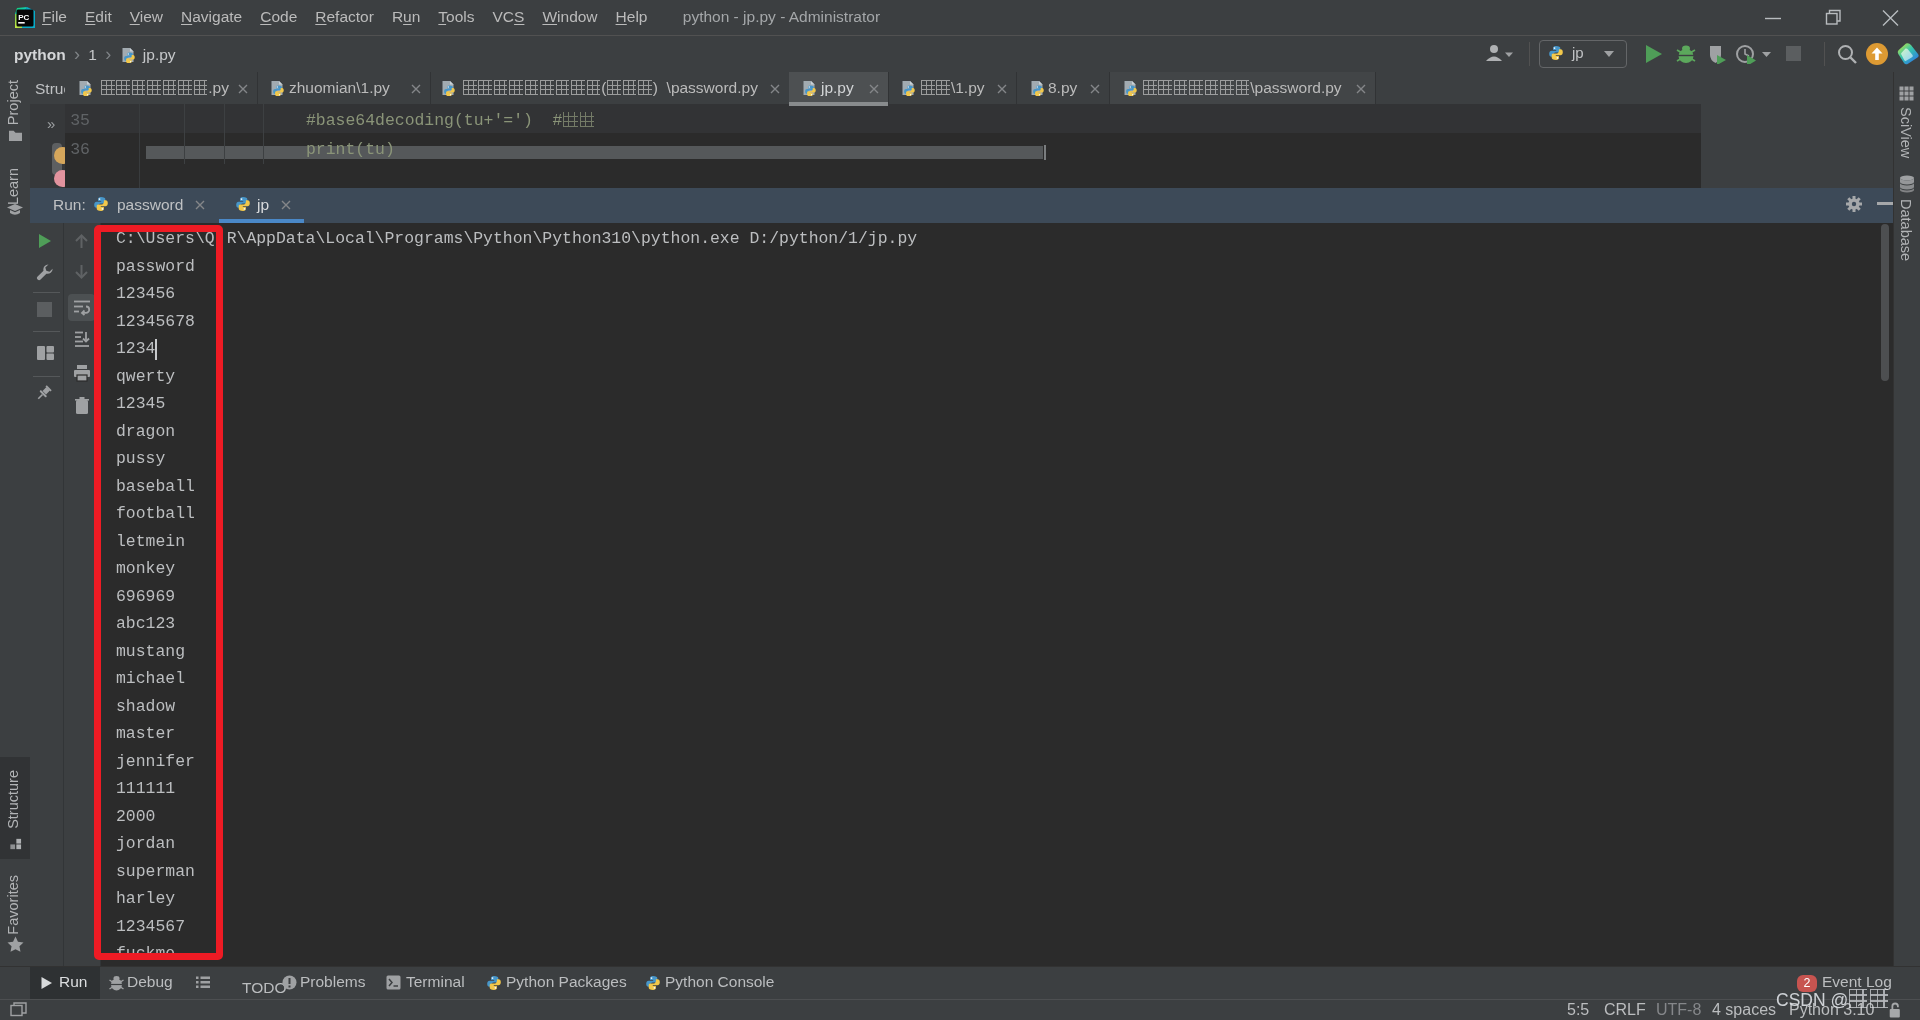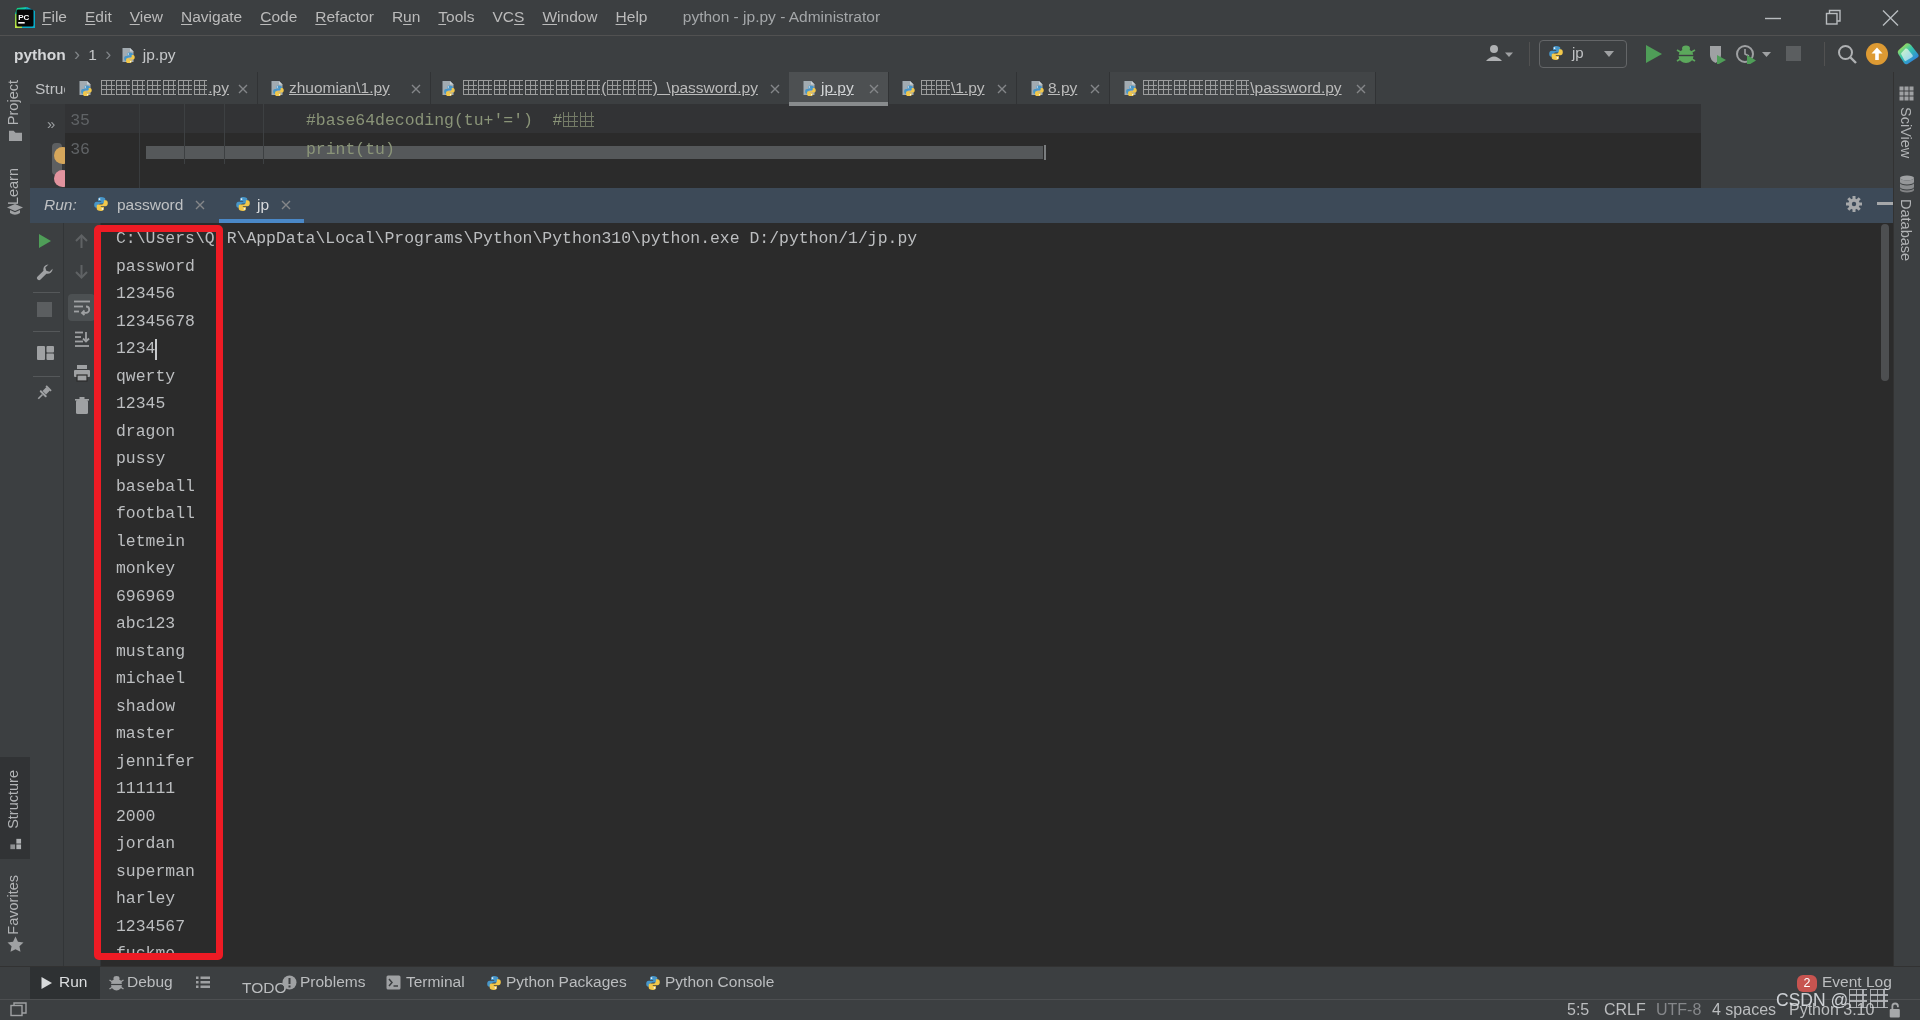--- a/index.html
+++ b/index.html
@@ -11,21 +11,21 @@
   svg{display:block;}
   .cj{display:inline-block;width:.88em;height:.92em;margin:0 .06em;vertical-align:-.1em;
     background:
       repeating-linear-gradient(0deg, currentColor 0 .068em, transparent .068em .3em),
       repeating-linear-gradient(90deg, currentColor 0 .068em, transparent .068em .32em);
     opacity:.75;}
   .menu-it{display:inline-block;margin-right:0;padding:0 9px;}
   .menu-it u{text-decoration-thickness:1px;text-underline-offset:2px;}
   .tab{top:0;height:32px;border-right:1px solid #313335;}
   .tico{top:8px;}
-  .tlab{position:absolute;left:32px;top:7px;text-decoration:underline;}
+  .tlab{position:absolute;left:32px;top:7px;}
   .tab .tx{right:9px;top:12px;}
   .tabsel{background:#4d5052;height:34px;}
 </style>
 </head>
 <body>
 <div id="root">
 
   <div class="abs" id="titlebar" style="left:0;top:0;width:1920px;height:35px;background:#3c3f41;border-bottom:1px solid #515151;"></div>
 
   <svg class="abs" style="left:13px;top:6px;" width="24" height="24" viewBox="0 0 24 24">
@@ -323,21 +323,21 @@
       </svg>
     <svg class="abs" style="left:1809px;top:14px;" width="15" height="9" viewBox="0 0 15 9">
         <path d="M1.5 1 L7.5 7 L13.5 1" stroke="#9a9c9e" stroke-width="1.8" fill="none"></path>
       </svg>
 
     <div class="abs" style="left:1812px;top:35px;width:16px;height:5px;background:#a8a060;"></div>
     <div class="abs" style="left:1810px;top:43px;width:18px;height:11px;background:#99914f;"></div>
   </div>
 
   <div class="abs" id="runheader" style="left:30px;top:188px;width:1863px;height:35px;background:#3d4a58;font-size:15.5px;color:#bfc1c3;">
-    <div class="abs" style="left:14px;top:8px;font-style:italic;">Run:</div>
+    <div class="abs" style="left:23px;top:8px;">Run:</div>
     <svg class="abs" style="left:63px;top:8px;" width="16" height="16">
         <use href="#py16"></use>
       </svg>
     <div class="abs" style="left:87px;top:8px;">password</div>
     <svg class="abs" style="left:165px;top:12px;" width="10" height="10">
         <use href="#xclose"></use>
       </svg>
     <svg class="abs" style="left:205px;top:8px;" width="16" height="16">
         <use href="#py16"></use>
       </svg>

